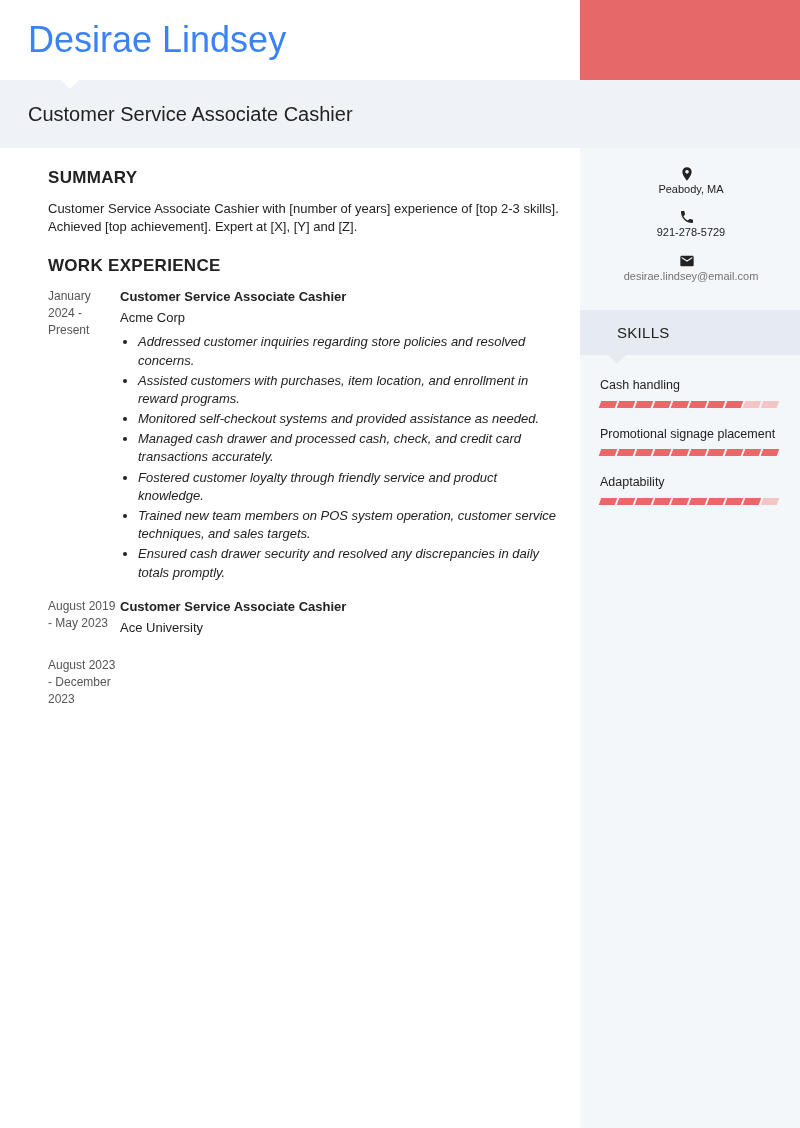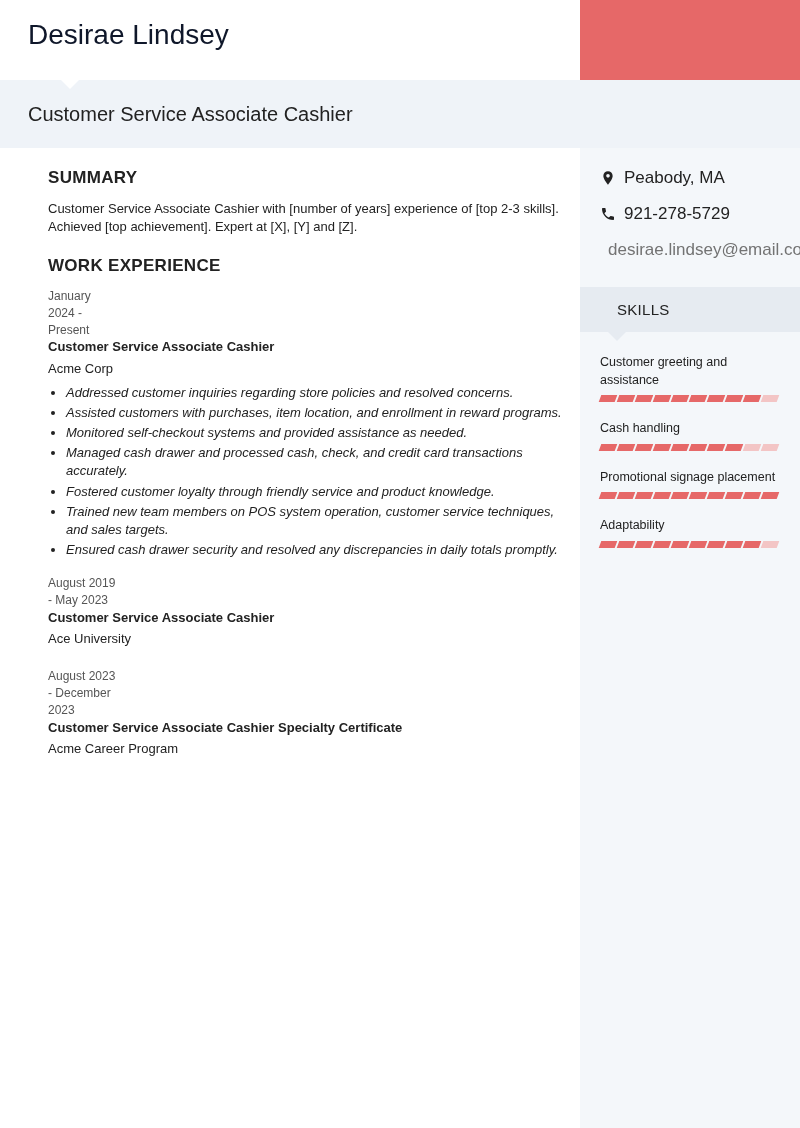--- a/index.html
+++ b/index.html
@@ -15,23 +15,23 @@
 .header-row {
   display: flex;
   height: 80px;
 }
 .header-name {
   flex: 1;
   padding: 15px 0 0 28px;
   background: #fff;
 }
 .name {
-  font-size: 28px;
+  font-size: 36px;
   font-weight: 400;
-  color: #0f172a;
+  color: #3b82f6;
 }
 .header-block {
   width: 220px;
   background: #e66868;
 }
 .title-bar {
   background: #eff3f8;
   padding: 20px 28px;
   font-size: 20px;
   position: relative;
@@ -68,21 +68,20 @@
   margin: 18px 0 10px 0;
   letter-spacing: 0.3px;
 }
 .section-title:first-child { margin-top: 0; }
 .summary-text {
   margin-bottom: 10px;
 }
 .entry {
   display: flex;
   margin-bottom: 14px;
-  flex-direction: column;
 }
 .entry-date {
   width: 72px;
   flex-shrink: 0;
   color: #555;
   font-size: 12px;
   padding-right: 4px;
 }
 .entry-body { flex: 1; }
 .entry-title {
@@ -99,21 +98,22 @@
   margin-bottom: 2px;
   font-style: italic;
 }
 .contact {
   padding: 18px 18px 14px 20px;
 }
 .contact-row {
   display: flex;
   align-items: center;
   margin-bottom: 12px;
-  font-size: 17px;
+  font-size: 11px;
+  flex-direction: column;
 }
 .contact-row .icon {
   width: 16px;
   margin-right: 8px;
   fill: #222;
 }
 .email-link { color: #737373; }
 .skills-header {
   background: #e6ebf1;
   padding: 12px 37px;
@@ -197,24 +197,20 @@
     <div id="edu-list">
         <div class="entry">
           <div class="entry-date">August 2019 - May 2023</div>
           <div class="entry-body">
             <div class="entry-title">Customer Service Associate Cashier</div>
             <div class="entry-sub">Ace University</div>
           </div>
         </div>
         <div class="entry">
           <div class="entry-date">August 2023 - December 2023</div>
-          <div class="entry-body">
-            <div class="entry-title">Customer Service Associate Cashier Specialty Certificate</div>
-            <div class="entry-sub">Acme Career Program</div>
-          </div>
         </div>
       </div>
   </div>
 
   <div class="sidebar">
     <div class="contact">
       <div class="contact-row">
         <svg class="icon" viewBox="0 0 24 24">
             <path d="M12 2C8 2 5 5 5 9c0 5 7 13 7 13s7-8 7-13c0-4-3-7-7-7zm0 9.5A2.5 2.5 0 1112 6a2.5 2.5 0 010 5.5z"></path>
           </svg>
@@ -230,35 +226,20 @@
         <svg class="icon" viewBox="0 0 24 24">
             <path d="M4 4h16c1 0 2 1 2 2v12c0 1-1 2-2 2H4c-1 0-2-1-2-2V6c0-1 1-2 2-2zm8 7L4 6v2l8 5 8-5V6l-8 5z"></path>
           </svg>
         <span class="email-link">desirae.lindsey@email.com</span>
       </div>
     </div>
 
     <div class="skills-header">SKILLS</div>
     <div class="skills-body" id="skills-body">
         <div class="skill">
-          <div class="skill-name">Customer greeting and assistance</div>
-          <div class="skill-bar">
-            <div class="seg full"></div>
-            <div class="seg full"></div>
-            <div class="seg full"></div>
-            <div class="seg full"></div>
-            <div class="seg full"></div>
-            <div class="seg full"></div>
-            <div class="seg full"></div>
-            <div class="seg full"></div>
-            <div class="seg full"></div>
-            <div class="seg empty"></div>
-          </div>
-        </div>
-        <div class="skill">
           <div class="skill-name">Cash handling</div>
           <div class="skill-bar">
             <div class="seg full"></div>
             <div class="seg full"></div>
             <div class="seg full"></div>
             <div class="seg full"></div>
             <div class="seg full"></div>
             <div class="seg full"></div>
             <div class="seg full"></div>
             <div class="seg full"></div>

